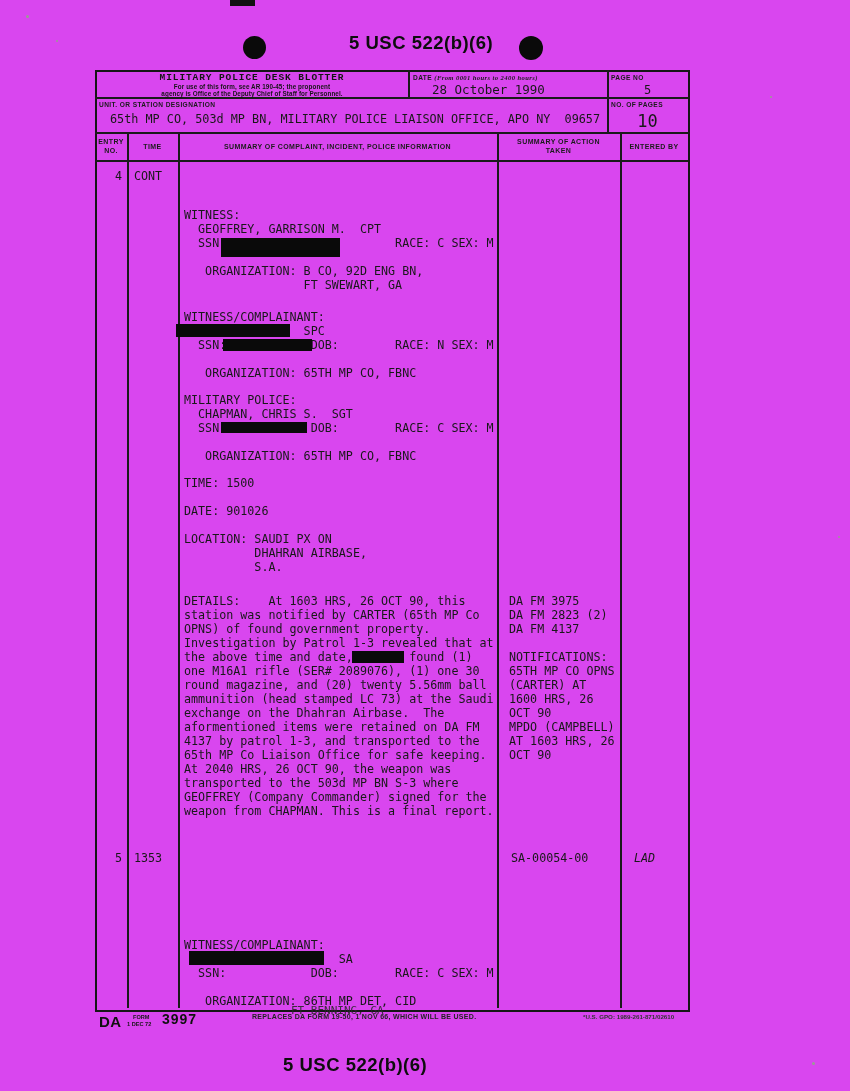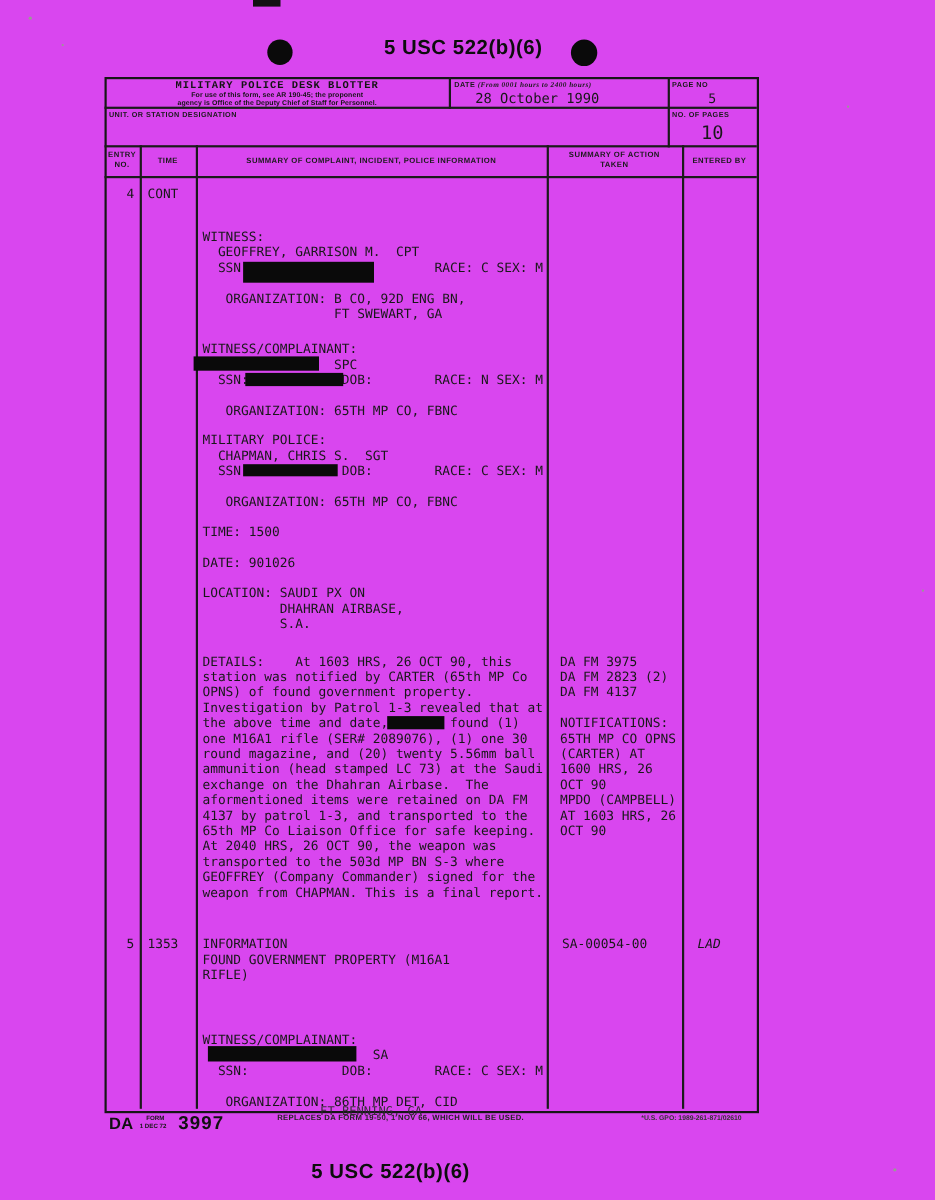--- a/index.html
+++ b/index.html
@@ -47,21 +47,21 @@
   }
   .title-main{
     font-size:9.5px;font-weight:bold;letter-spacing:0.9px;line-height:10px;white-space:nowrap;font-family:Liberation Mono, monospace;
   }
   .title-sub{
     font-size:6.3px;font-weight:bold;letter-spacing:0.1px;line-height:7px;white-space:nowrap;
   }
   .footer-small{position:absolute;font-size:7px;font-weight:bold;letter-spacing:0.3px;color:#222;white-space:nowrap;}
   .gpo{position:absolute;font-size:6.2px;font-weight:bold;color:#333;white-space:nowrap;}
   .da-big{position:absolute;font-weight:bold;font-size:15px;letter-spacing:0.5px;color:#101010;}
-  .da-num{position:absolute;font-weight:bold;font-size:17px;letter-spacing:1px;color:#101010;}
+  .da-num{position:absolute;font-weight:bold;font-size:14px;letter-spacing:1px;color:#101010;}
   .da-tiny{position:absolute;font-size:5.6px;font-weight:bold;color:#161616;white-space:nowrap;}
   .org-cont{
     position:absolute;white-space:pre;font-family:"DejaVu Sans Mono",monospace;
     font-size:11px;color:#2a2a2a;opacity:.9;
   }
 </style>
 </head>
 <body>
 
 <div class="page">
@@ -99,20 +99,21 @@
   <div class="form-label" style="left:413px;top:74px;">
     <span>DATE</span>
     <span class="paren">(From 0001 hours to 2400 hours)</span>
   </div>
   <div class="mono-inline" style="left:432px;top:83px;font-size:12.5px;">28 October 1990</div>
 
   <div class="form-label" style="left:611px;top:74px;">PAGE NO</div>
   <div class="mono-inline" style="left:607px;top:83px;width:81px;text-align:center;font-size:12px;">5</div>
 
   <div class="form-label" style="left:99px;top:101px;">UNIT. OR STATION DESIGNATION</div>
+  <div class="mono-inline" style="left:110px;top:112px;font-size:11.8px;">65th MP CO, 503d MP BN, MILITARY POLICE LIAISON OFFICE, APO NY  09657</div>
 
   <div class="form-label" style="left:611px;top:101px;">NO. OF PAGES</div>
   <div class="mono-inline" style="left:607px;top:114px;width:81px;text-align:center;font-size:17px;">10</div>
 
   <div class="col-head" style="left:95px;top:138px;width:32px;">
     <div>ENTRY</div>
     <div>NO.</div>
   </div>
   <div class="col-head" style="left:127px;top:143px;width:51px;">TIME</div>
   <div class="col-head" style="left:178px;top:143px;width:319px;">SUMMARY OF COMPLAINT, INCIDENT, POLICE INFORMATION</div>
@@ -184,23 +185,20 @@
 
   <div class="redaction" style="left:221px;top:238px;width:119px;height:19px;"></div>
   <div class="redaction" style="left:176px;top:324px;width:114px;height:13px;"></div>
   <div class="redaction" style="left:223px;top:339px;width:89px;height:12px;"></div>
   <div class="redaction" style="left:221px;top:422px;width:86px;height:11px;"></div>
   <div class="redaction" style="left:352px;top:651px;width:52px;height:12px;"></div>
 
   <div class="mono-inline" style="left:95px;top:851px;width:27px;text-align:right;">5</div>
   <div class="mono-inline" style="left:134px;top:851px;">1353</div>
 
-  <div class="mono-block" style="left:184px;top:851px;">INFORMATION
-FOUND GOVERNMENT PROPERTY (M16A1
-RIFLE)</div>
 
   <div class="mono-inline" style="left:511px;top:851px;">SA-00054-00</div>
   <div class="mono-inline" style="left:634px;top:851px;font-style:italic;">LAD</div>
 
   <div class="mono-block" style="left:184px;top:938px;">WITNESS/COMPLAINANT:
                       SA
   SSN:            DOB:        RACE: C SEX: M
 
    ORGANIZATION: 86TH MP DET, CID</div>
 

